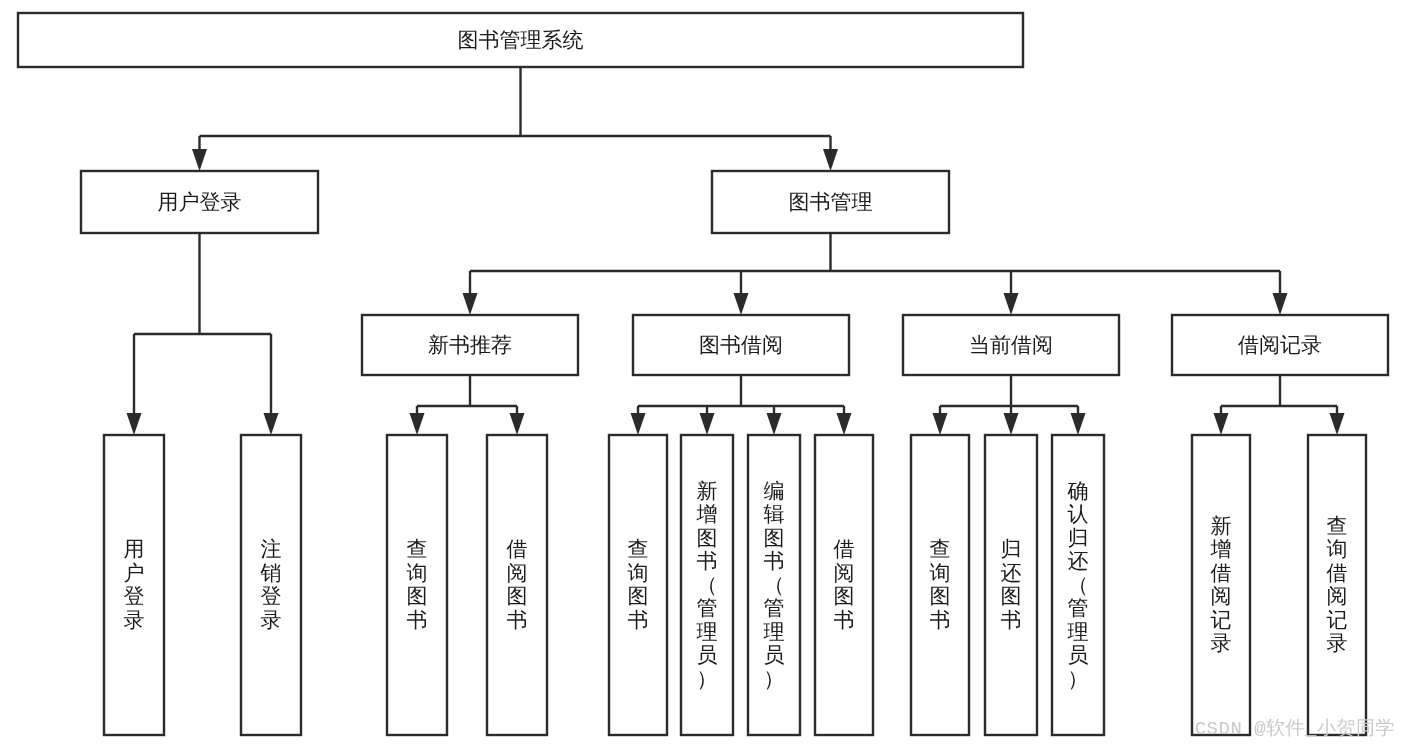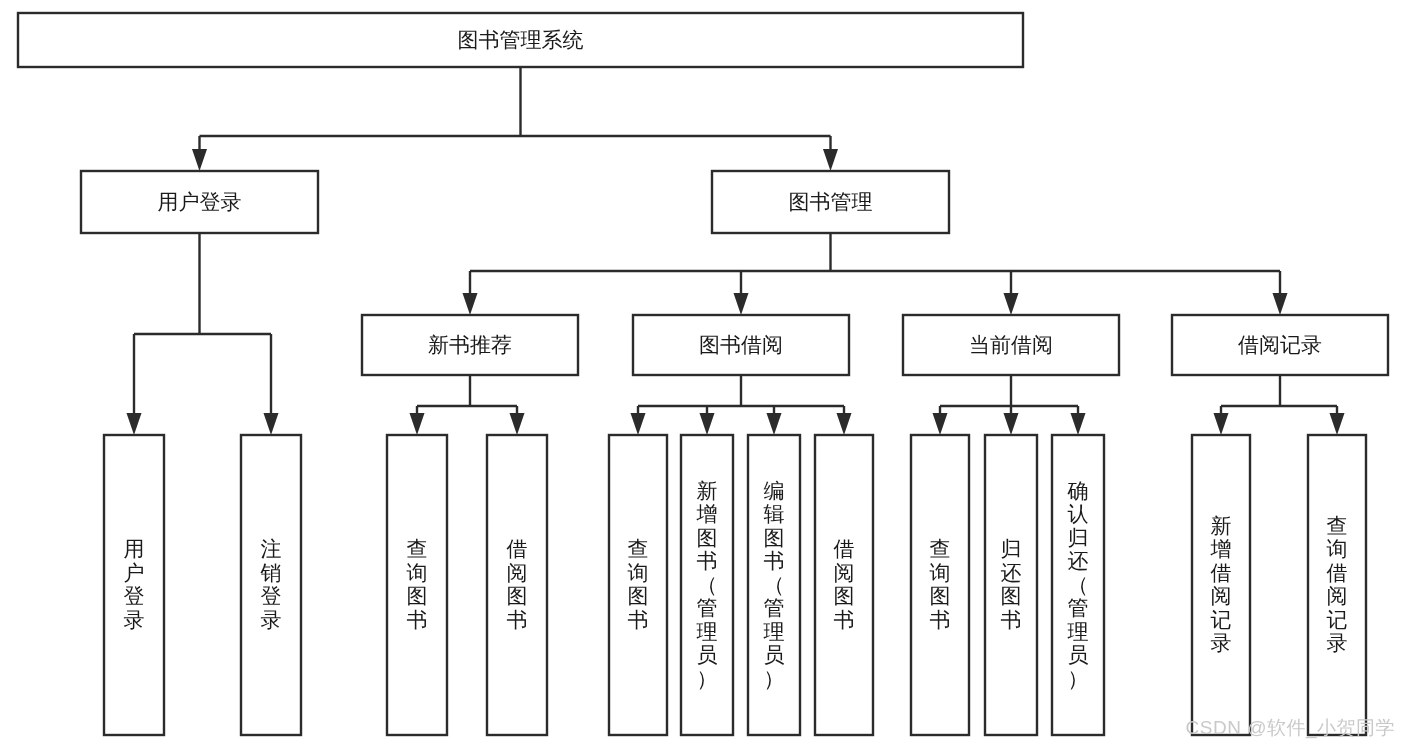--- a/index.html
+++ b/index.html
@@ -52,21 +52,21 @@
     font-family: "DejaVu Sans", "Liberation Sans", sans-serif;
     font-size: 21px;
     text-anchor: middle;
   }
   .watermark {
     position: absolute;
     right: 10px;
     bottom: 6px;
     color: #c9c9c9;
     font-size: 19px;
-    font-family: Liberation Sans, sans-serif;
+    font-family: Liberation Mono, monospace;
     white-space: nowrap;
     letter-spacing: 0.5px;
     user-select: none;
   }
 </style>
 </head>
 <body>
 
 <div id="diagram-root">
   <svg class="diagram" viewBox="0 0 1405 747">

